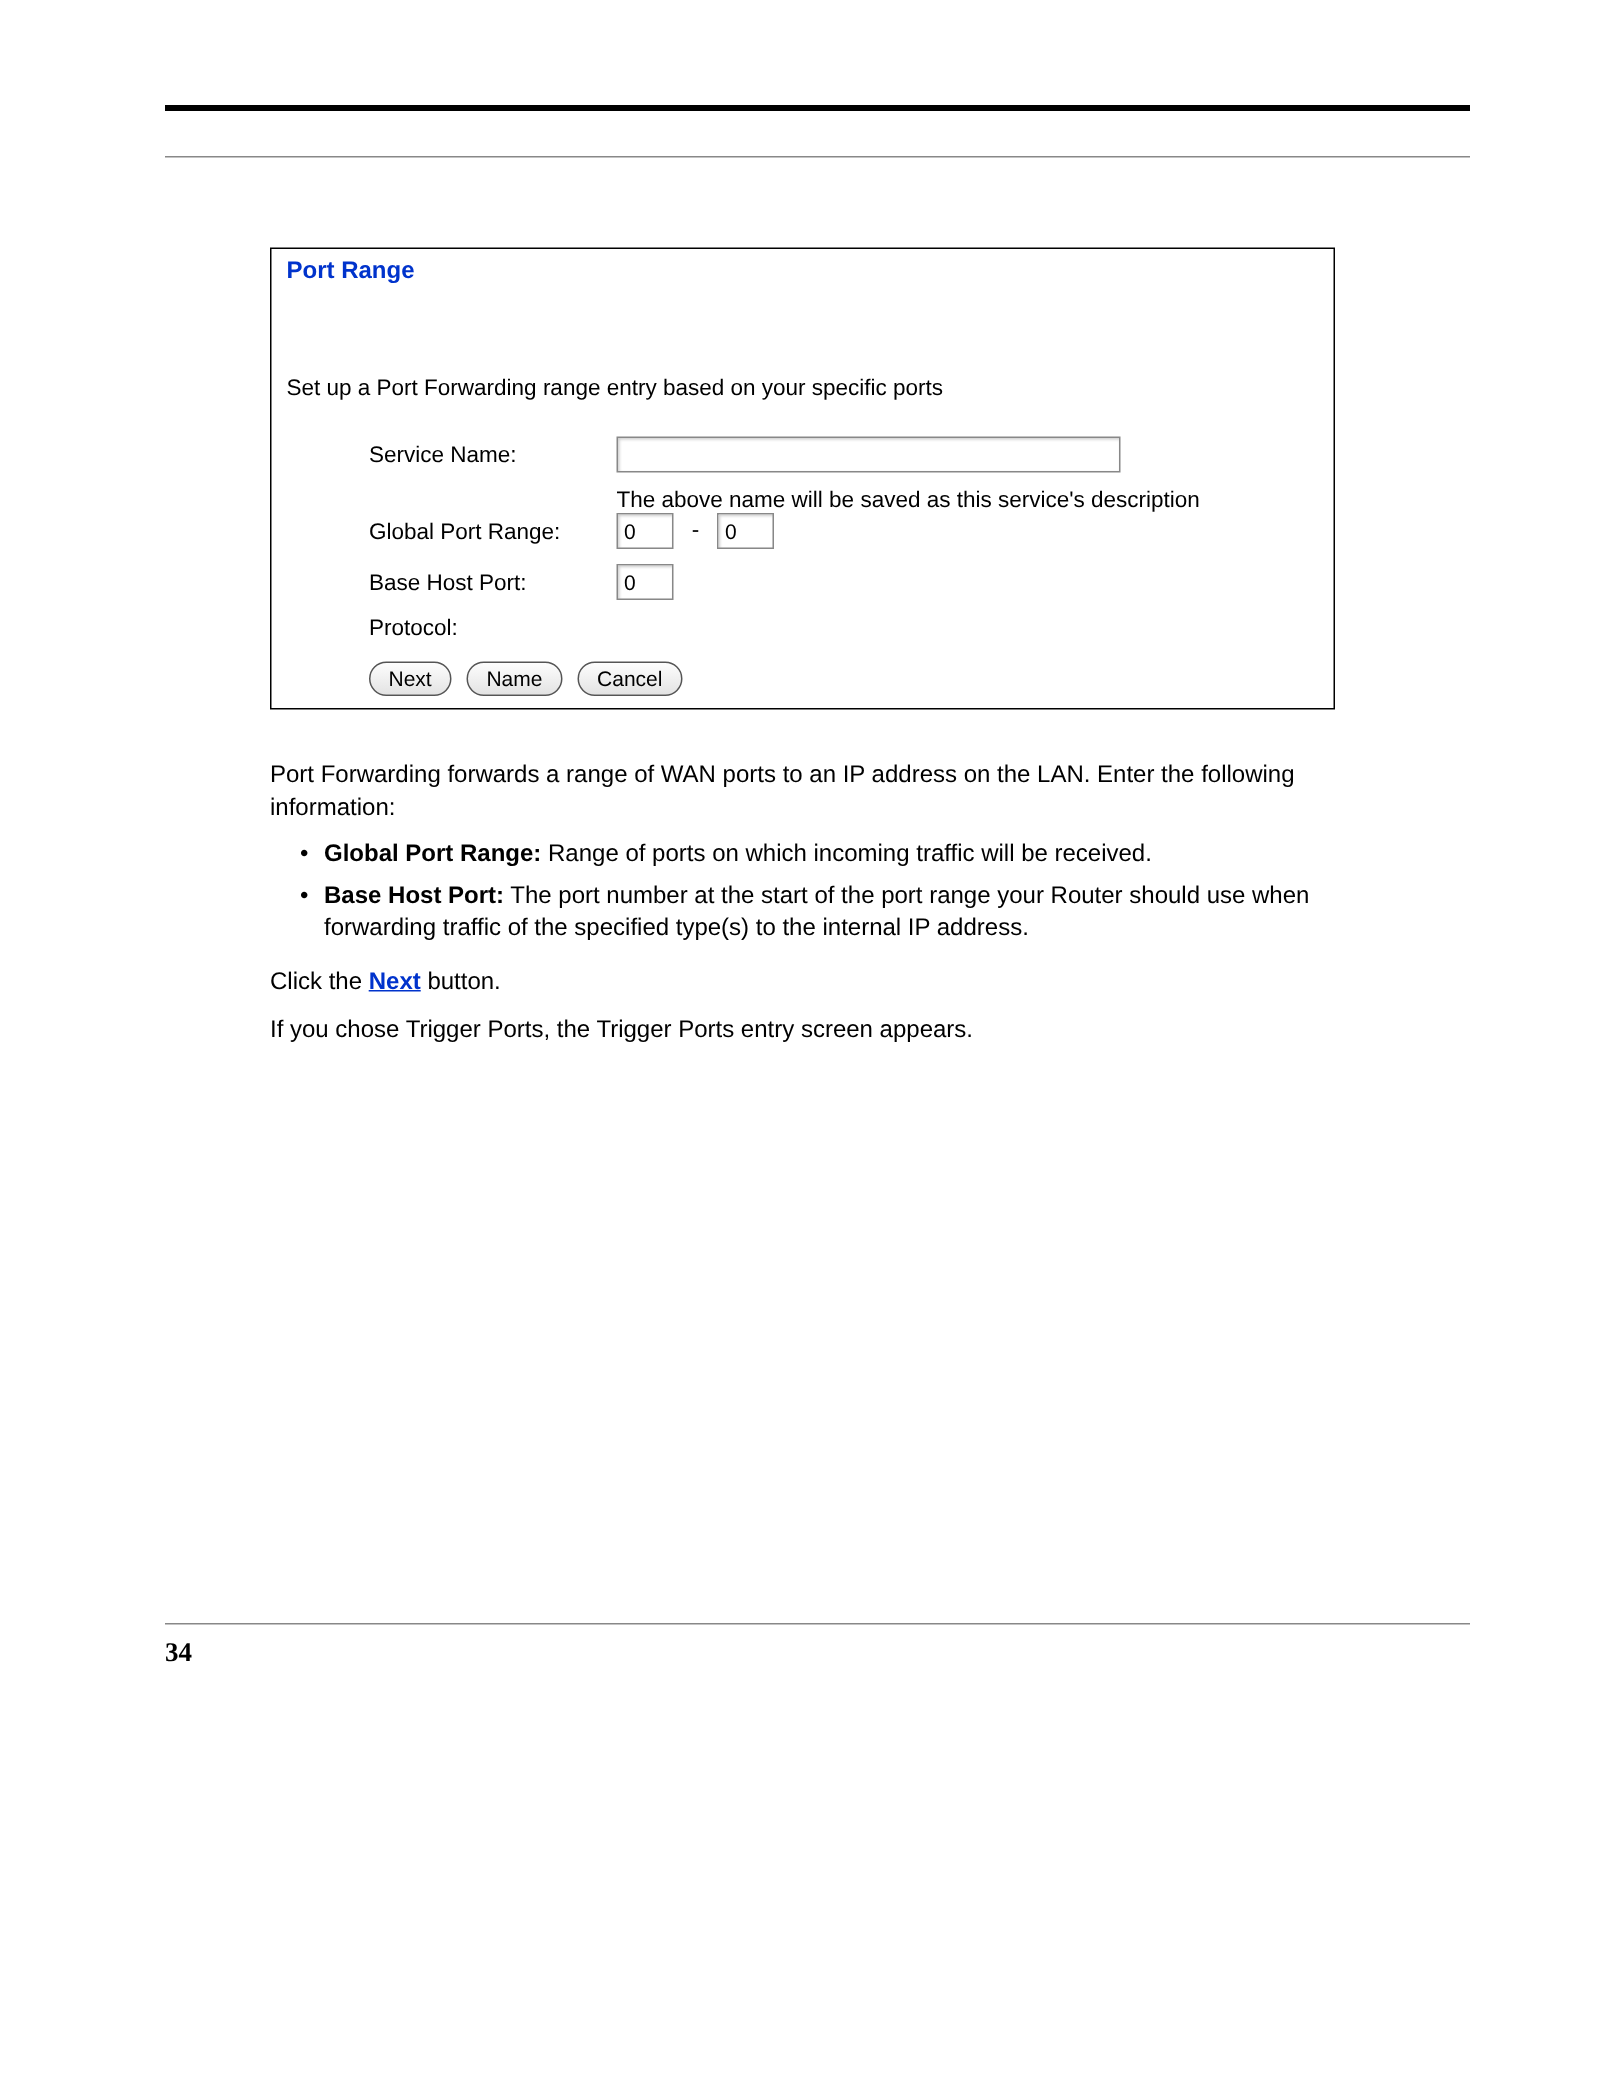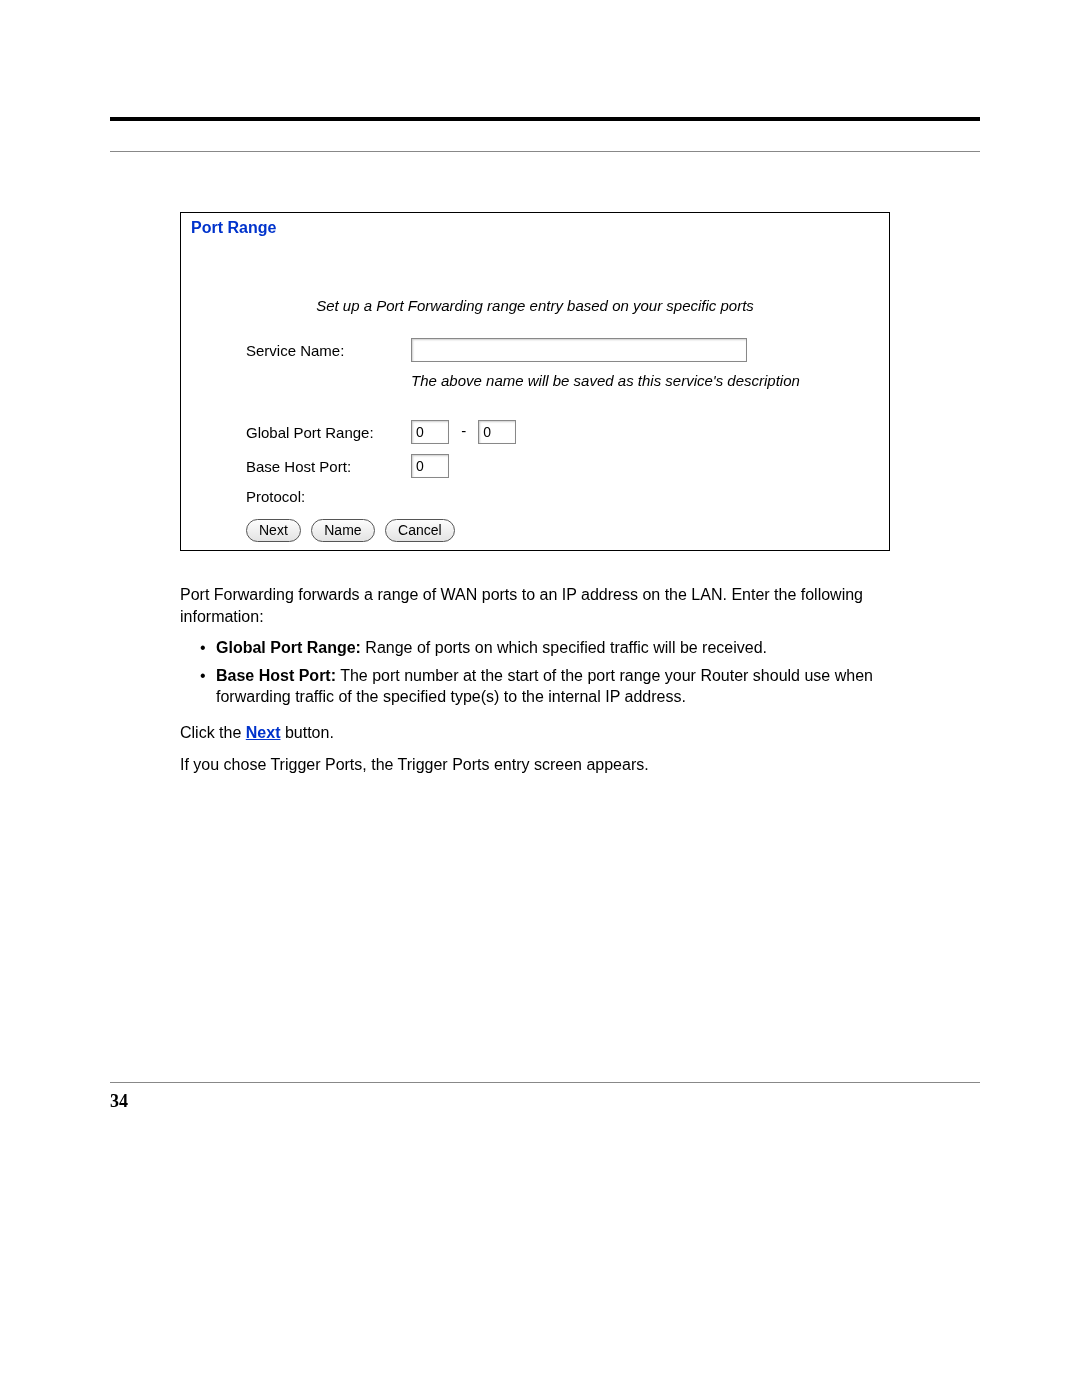--- a/index.html
+++ b/index.html
@@ -8,21 +8,21 @@
     font-family: Arial, Helvetica, sans-serif;
     background: #fff;
     color: #000;
     width: 1080px;
   }
   .page {
     width: 1080px;
     height: 1397px;
     position: relative;
     box-sizing: border-box;
-    padding: 117px 100px 0 110px;
+    padding: 70px 100px 0 110px;
   }
   .thick-rule {
     border-top: 4px solid #000;
     margin-bottom: 30px;
   }
   .thin-rule {
     border-top: 1px solid #888;
     margin-bottom: 60px;
   }
   .panel {
@@ -33,24 +33,23 @@
     padding: 6px 10px 8px 10px;
     box-sizing: border-box;
   }
   .panel-title {
     color: #0033cc;
     font-weight: bold;
     font-size: 16px;
     margin-bottom: 60px;
   }
   .intro-line {
-    text-align: center;
+    text-align: left;
     font-size: 15px;
     margin-bottom: 24px;
-    font-style: italic;
   }
   .form-table {
     margin-left: 55px;
   }
   .form-row {
     display: flex;
     align-items: center;
     margin-bottom: 10px;
   }
   .label-col {
@@ -69,24 +68,23 @@
     padding: 1px 4px;
     font-size: 14px;
     vertical-align: middle;
     box-sizing: content-box;
   }
   .wide-input { width: 326px; }
   .small-input { width: 28px; text-align: left; }
   .dash { margin: 0 8px; }
   .note-row {
     margin-left: 165px;
-    font-style: italic;
     font-size: 15px;
     margin-top: 4px;
-    margin-bottom: 31px;
+    margin-bottom: 0;
   }
   .radio {
     width: 13px; height: 13px;
     border: 2px solid #1b5fb5;
     border-radius: 50%;
     display: inline-flex;
     align-items: center;
     justify-content: center;
     vertical-align: middle;
     margin-right: 3px;
@@ -207,21 +205,21 @@
     <div class="button-row">
       <span class="pill-button">Next</span>
       <span class="pill-button">Name</span>
       <span class="pill-button">Cancel</span>
     </div>
   </div>
 
   <div class="body-text">
     <p>Port Forwarding forwards a range of WAN ports to an IP address on the LAN. Enter the following information:</p>
     <ul class="bullets">
-      <li><b>Global Port Range:</b><span> Range of ports on which specified traffic will be received.</span></li>
+      <li><b>Global Port Range:</b><span> Range of ports on which incoming traffic will be received.</span></li>
       <li><b>Base Host Port:</b><span> The port number at the start of the port range your Router should use when forwarding traffic of the specified type(s) to the internal IP address.</span></li>
     </ul>
     <p>
       <span>Click the </span><span class="link-style">Next</span><span> button.</span>
     </p>
     <p>If you chose Trigger Ports, the Trigger Ports entry screen appears.</p>
   </div>
 
   <div class="footer">
     <div class="footer-rule"></div>

